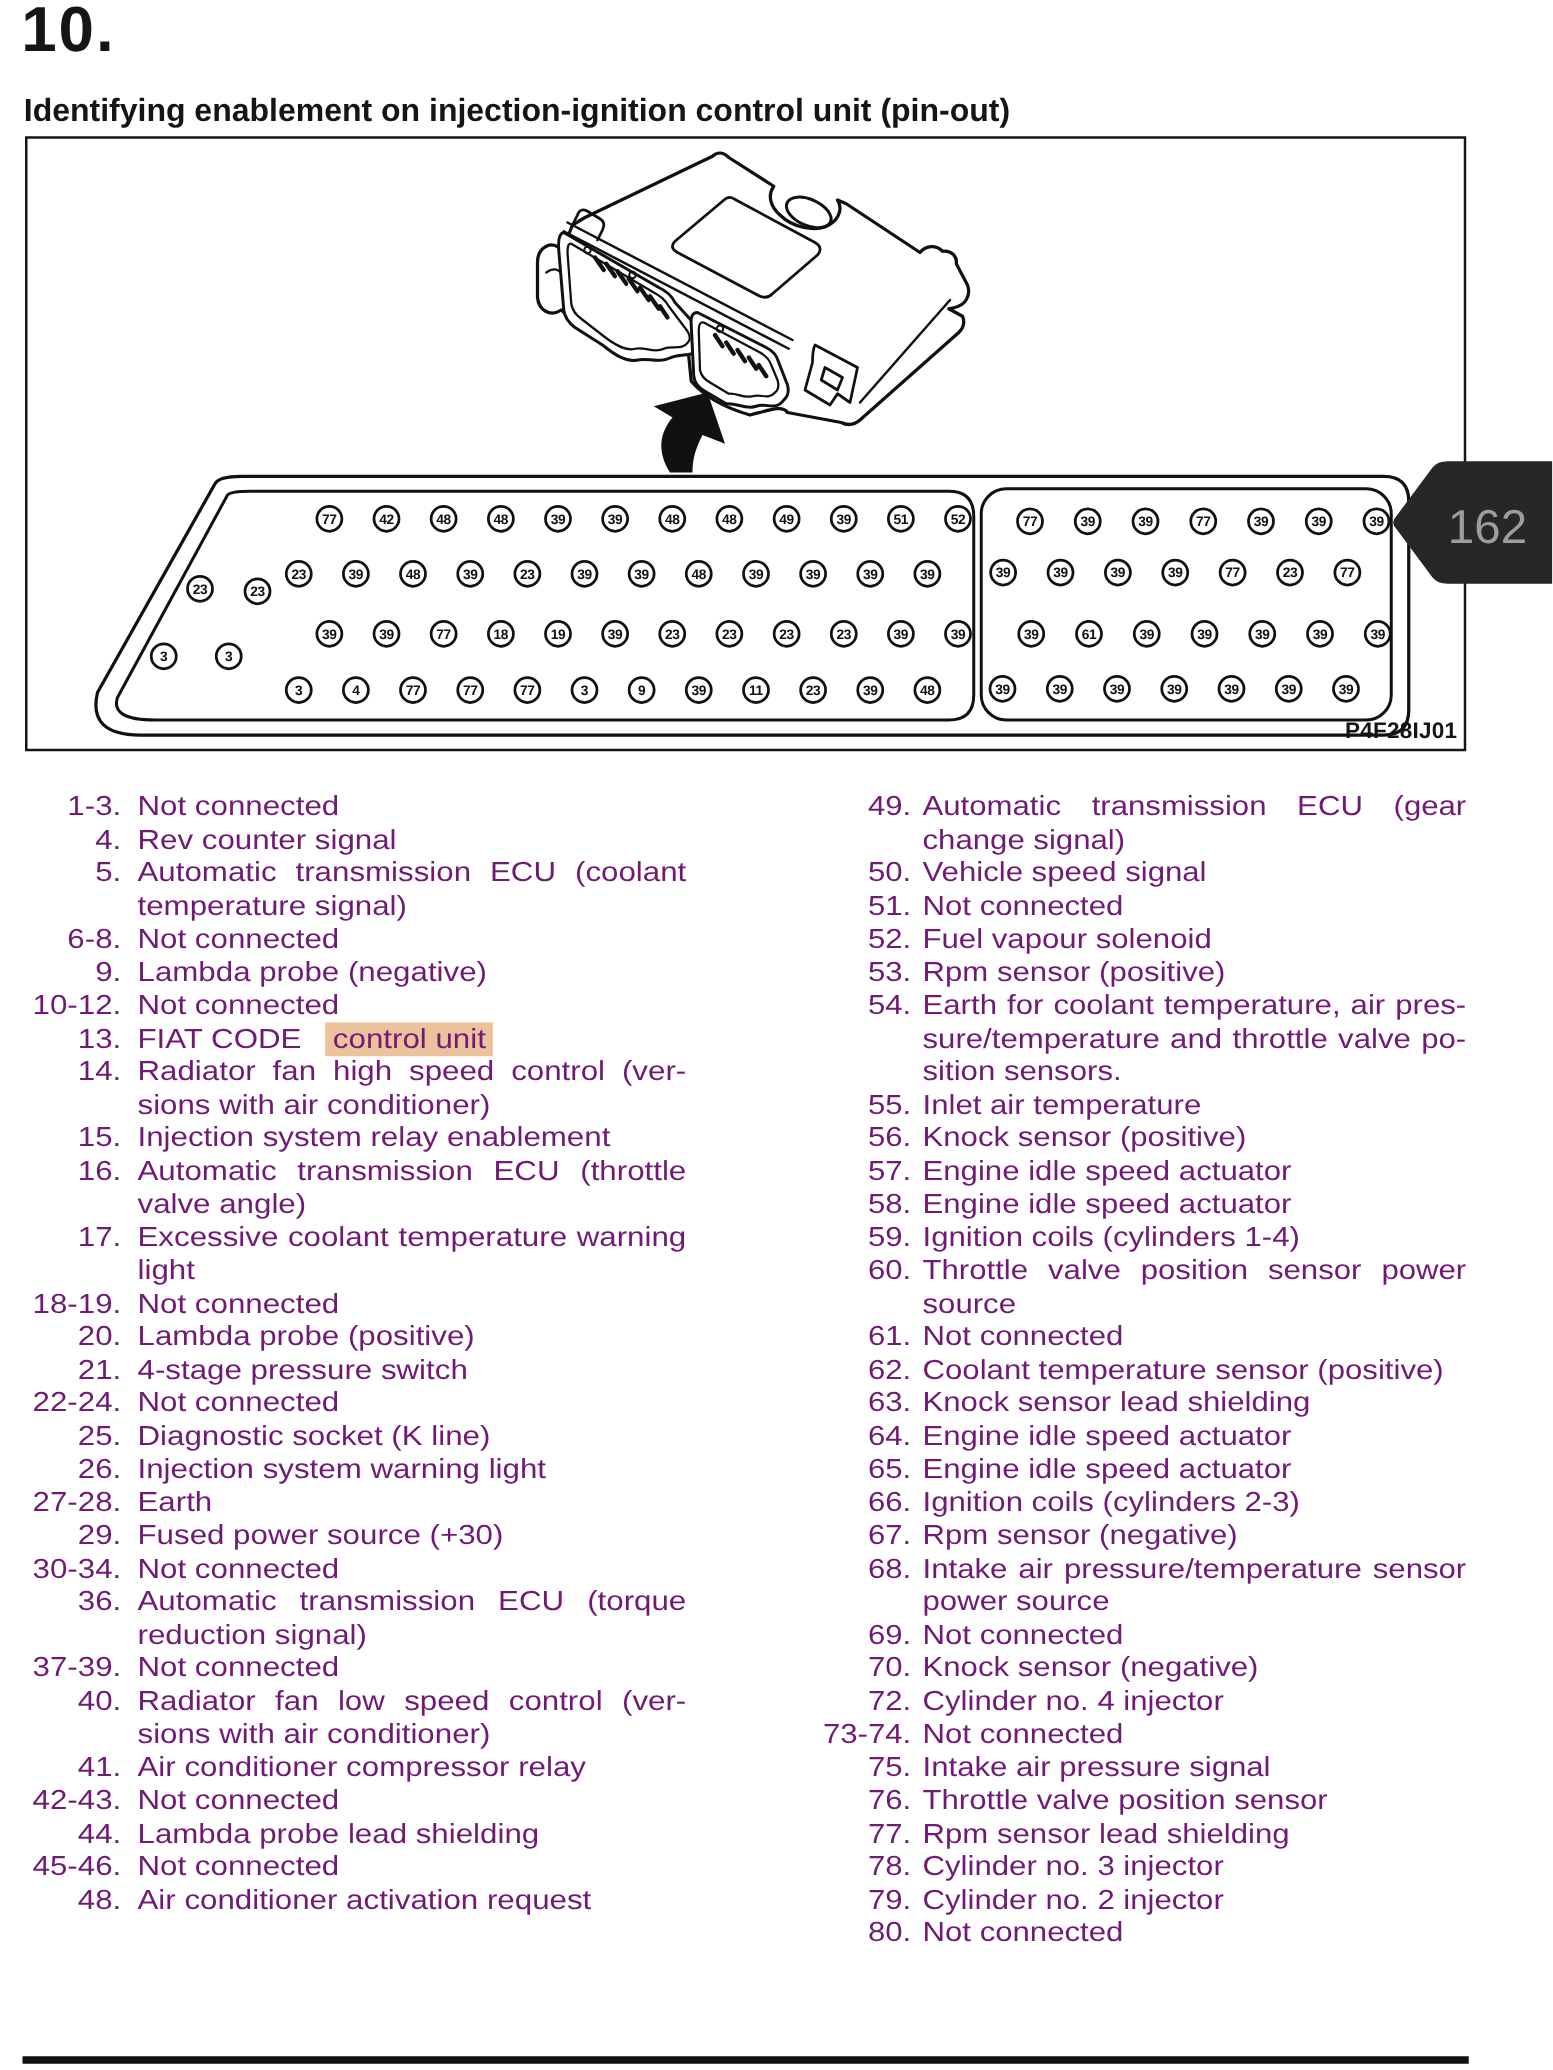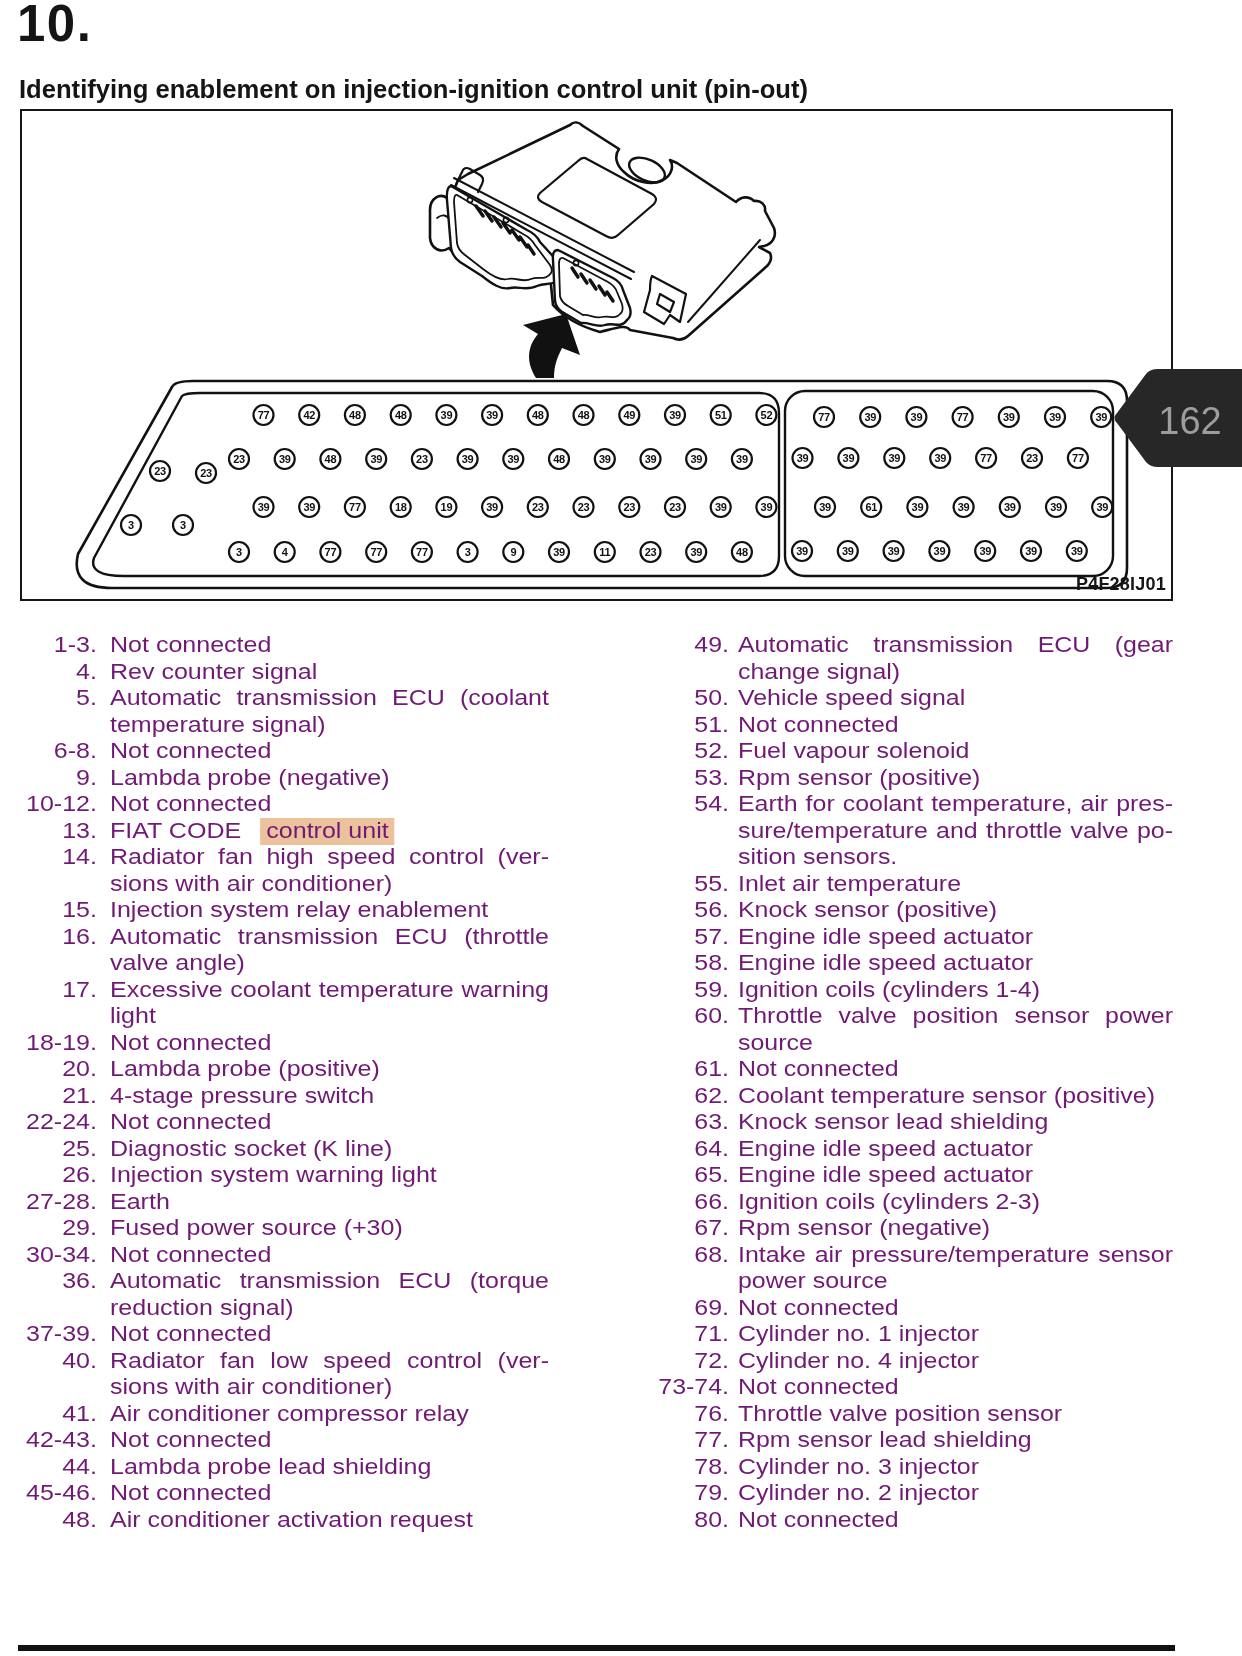--- a/index.html
+++ b/index.html
@@ -479,32 +479,36 @@
 <div class="e">
       <span class="n">68.</span>
 <div class="ln j">Intake air pressure/temperature sensor</div>
 <div class="ln">power source</div>
 </div>
 <div class="e">
       <span class="n">69.</span>
 <div class="ln">Not connected</div>
 </div>
 <div class="e">
-      <span class="n">71.</span>
-<div class="ln">Cylinder no. 1 injector</div>
+      <span class="n">70.</span>
+<div class="ln">Knock sensor (negative)</div>
 </div>
 <div class="e">
       <span class="n">72.</span>
 <div class="ln">Cylinder no. 4 injector</div>
 </div>
 <div class="e">
       <span class="n">73-74.</span>
 <div class="ln">Not connected</div>
 </div>
 <div class="e">
+      <span class="n">75.</span>
+<div class="ln">Intake air pressure signal</div>
+</div>
+<div class="e">
       <span class="n">76.</span>
 <div class="ln">Throttle valve position sensor</div>
 </div>
 <div class="e">
       <span class="n">77.</span>
 <div class="ln">Rpm sensor lead shielding</div>
 </div>
 <div class="e">
       <span class="n">78.</span>
 <div class="ln">Cylinder no. 3 injector</div>

